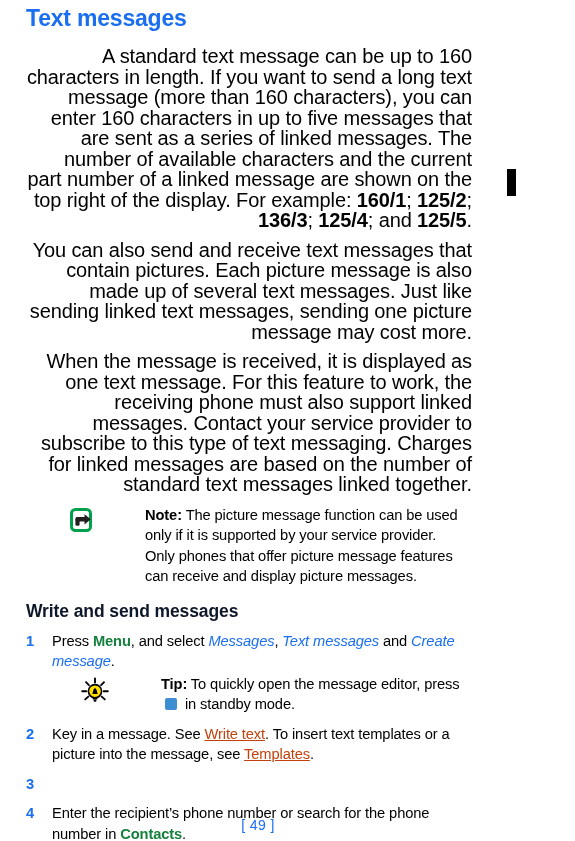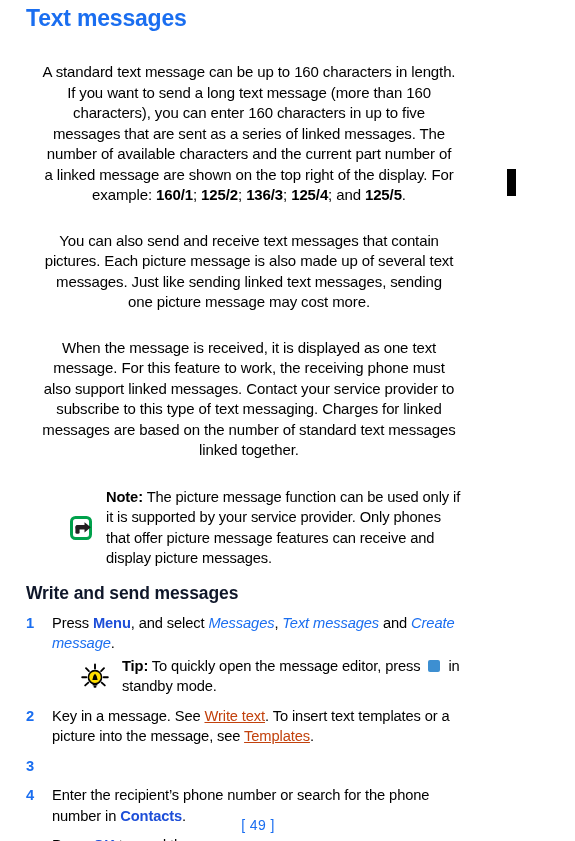--- a/index.html
+++ b/index.html
@@ -48,48 +48,49 @@
     font-size: 17.5px;
     font-weight: bold;
     letter-spacing: -0.1px;
     margin: 0;
     padding: 12px 0 4px 0;
     line-height: 24px;
   }
 
   
   p.body {
-    font-size: 15px;
-    line-height: 20.5px;
-    margin: 16px;
+    font-size: 20px;
+    line-height: 20.5px;
+    margin: 0;
     padding: 9px 0 0 0;
-    text-align: center;
+    text-align: right;
     letter-spacing: -0.12px;
   }
   p.first-body { padding-top: 14px; }
 
   b, .b { font-weight: bold; }
   .kw {              
-    color: #1d4ed8;
+    color: #15803d;
     font-weight: bold;
   }
   .ital {            
     color: #1a6ef0;
     font-style: italic;
   }
   .link {            
     color: #c2410c;
     text-decoration: underline;
   }
 
   
   .callout {
     display: flex;
-    align-items: center;
+    align-items: flex-start;
     padding-top: 10px;
+    gap: 39px;
   }
   .callout .icon-cell {
     flex: 0 0 auto;
     width: 42px;
     margin-left: 36px;
     padding-top: 2px;
     display: flex;
     justify-content: center;
   }
   .callout .callout-text {

